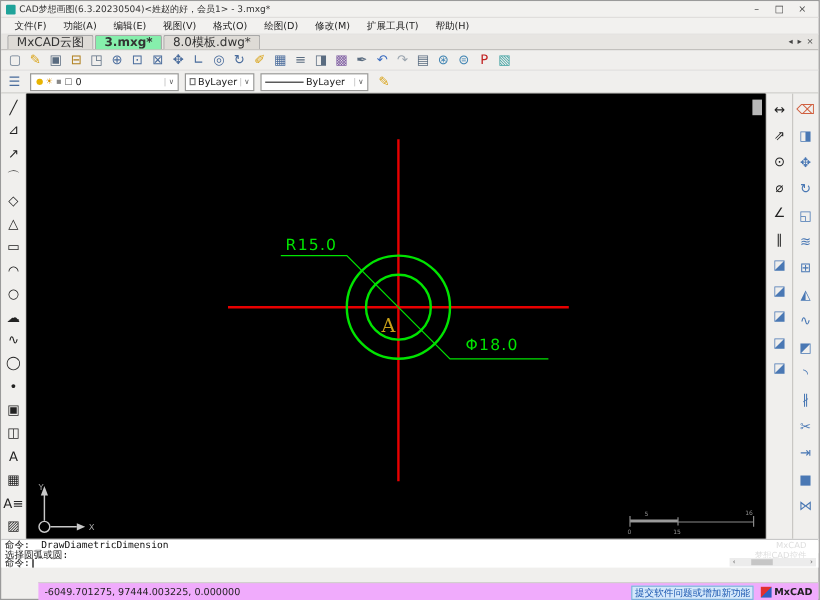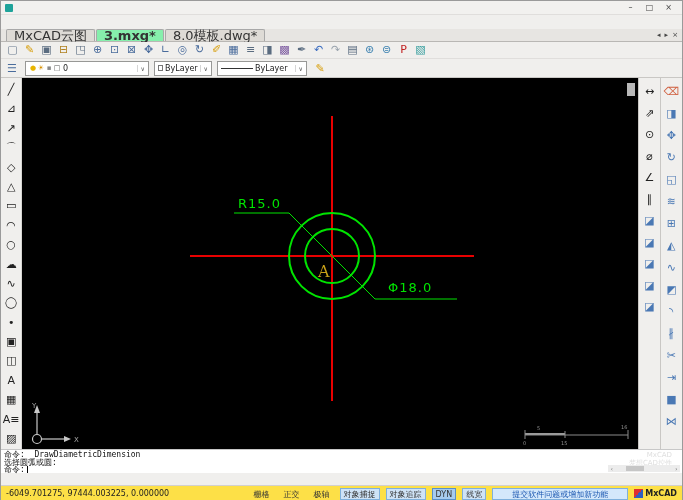--- a/index.html
+++ b/index.html
@@ -14,21 +14,21 @@
   #title-text { font-size:7.5px; color:#333; white-space:nowrap; }
   #win-controls { margin-left:auto; display:flex; }
   #win-controls .item { width:19px; text-align:center; font-size:8px; color:#444; cursor:default; }
 
   
   #menubar { top:14px; height:14px; display:flex; align-items:center; padding-left:4px; background:#f2f1ef; border-bottom:1px solid #e2e0de; }
   #menubar .item { padding:0 7px; font-size:8px; color:#222; white-space:nowrap; }
 
   
   #tabbar { top:28px; height:13px; display:flex; align-items:flex-end; padding-left:5px; gap:1px; background:#e7e5e2; border-bottom:1px solid #b9b7b4; }
-  #tabbar .dtab { height:12px; line-height:11px; padding:0 7px; font-size:13px; background:#dedbd6; border:1px solid #a8a8a8; border-bottom:none; border-radius:2px 2px 0 0; color:#333; white-space:nowrap; }
+  #tabbar .dtab { height:12px; line-height:11px; padding:0 7px; font-size:10px; background:#dedbd6; border:1px solid #a8a8a8; border-bottom:none; border-radius:2px 2px 0 0; color:#333; white-space:nowrap; }
   #tabbar .dtab.on { background:#86efac; font-weight:bold; }
   #tab-controls { margin-left:auto; display:flex; gap:4px; padding-right:4px; align-self:center; }
   #tab-controls .item { font-size:7px; color:#444; }
 
   
   #tb1 { top:41px; height:17px; display:flex; align-items:center; padding-left:3px; background:#f0efed; border-bottom:1px solid #e0dedc; }
   #tb1 .item { width:17px; height:16px; line-height:16px; text-align:center; font-size:11px; }
   #tb2 { top:58px; height:19px; display:flex; align-items:center; gap:5px; padding-left:3px; background:#f0efed; border-bottom:1px solid #c9c7c4; }
   .tool-ico { font-size:11px; color:#4a6c9c; width:16px; text-align:center; }
   .combo { height:15px; border:1px solid #989896; background:#fff; display:flex; align-items:center; font-size:8px; padding:0 3px; gap:2px; }
@@ -58,43 +58,55 @@
   #cmd { top:448px; height:24px; background:#fff; border-top:1px solid #c8c8c8; font-family:"DejaVu Sans Mono", monospace; font-size:8px; color:#111; padding:1px 0 0 3px; position:relative; }
   #cmd .cline { height:7.5px; line-height:7.5px; white-space:nowrap; }
   .cursor { display:inline-block; width:1px; height:7px; background:#000; vertical-align:middle; margin-left:2px; }
   #cmd-watermark { position:absolute; right:10px; top:1px; text-align:right; color:#dedede; font-size:7px; line-height:8px; font-family:"DejaVu Sans", sans-serif; }
   #cmd-scroll { position:absolute; right:2px; bottom:1px; width:72px; height:7px; background:#ececec; display:flex; align-items:center; font-size:6px; color:#666; }
   #cmd-scroll .thumb { width:18px; height:5px; background:#c6c6c6; margin-left:10px; }
   #cmd-scroll .sarrow { padding:0 2px; }
   #cmd-scroll .sarrow:last-child { margin-left:auto; }
 
   
-  #status { top:484px; height:16px; display:flex; align-items:center; gap:6px; padding:0 5px; background:#fde047; border-top:1px solid #d2d0ce; font-size:8px; }
+  #status { top:484px; height:16px; display:flex; align-items:center; gap:6px; padding:0 5px; background:#f0abfc; border-top:1px solid #d2d0ce; font-size:8px;margin-left:31px; }
   #coords { margin-right:auto; color:#222; }
   #status .item { padding:0 3px; height:12px; line-height:12px; border:1px solid transparent; color:#333; white-space:nowrap; }
   #status .item.on { background:#cfe3f6; border-color:#7fb0dc; }
   #status .item.strong { background:#a6cbee; border-color:#5890c8; }
-  #status-link { color:#1a56b0; background:#d4e8fb; border:1px solid #7fb0dc; padding:0 19px; height:12px; line-height:12px; white-space:nowrap; }
+  #status-link { color:#1a56b0; background:#d4e8fb; border:1px solid #7fb0dc; padding:0 2px; height:12px; line-height:12px; white-space:nowrap; }
   #brand { display:flex; align-items:center; gap:2px; font-weight:bold; color:#222; }
   .brand-ico { width:9px; height:9px; background:linear-gradient(135deg,#e03030 50%,#3060c0 50%); }
 </style>
 </head>
 <body>
 
 <div id="app">
 
   <div id="titlebar" class="band">
     <span class="app-ico"></span>
+    <span id="title-text">CAD梦想画图(6.3.20230504)&lt;姓赵的好，会员1&gt; - 3.mxg*</span>
     <span id="win-controls">
         <span class="item">–</span>
         <span class="item">□</span>
         <span class="item">×</span>
       </span>
   </div>
 
+  <div id="menubar" class="band">
+      <span class="item">文件(F)</span>
+      <span class="item">功能(A)</span>
+      <span class="item">编辑(E)</span>
+      <span class="item">视图(V)</span>
+      <span class="item">格式(O)</span>
+      <span class="item">绘图(D)</span>
+      <span class="item">修改(M)</span>
+      <span class="item">扩展工具(T)</span>
+      <span class="item">帮助(H)</span>
+    </div>
 
   <div id="tabbar" class="band">
     <span style="display:flex;gap:1px;align-items:flex-end;">
         <span class="dtab">MxCAD云图</span>
         <span class="dtab on">3.mxg*</span>
         <span class="dtab">8.0模板.dwg*</span>
       </span>
     <span id="tab-controls">
         <span class="item">◂</span>
         <span class="item">▸</span>
@@ -270,29 +282,20 @@
     </div>
     <div id="cmd-scroll">
       <span class="sarrow">‹</span>
       <span class="thumb"></span>
       <span class="sarrow">›</span>
     </div>
   </div>
 
   <div id="status" class="band">
     <span id="coords">-6049.701275, 97444.003225, 0.000000</span>
-    <span style="display:flex;gap:6px;">
-        <span class="item">栅格</span>
-        <span class="item">正交</span>
-        <span class="item">极轴</span>
-        <span class="item on">对象捕捉</span>
-        <span class="item on">对象追踪</span>
-        <span class="item on strong">DYN</span>
-        <span class="item on">线宽</span>
-      </span>
     <span id="status-link">提交软件问题或增加新功能</span>
     <span id="brand">
       <span class="brand-ico"></span>
       <span>MxCAD</span>
     </span>
   </div>
 
 </div>
 
 </body></html>

